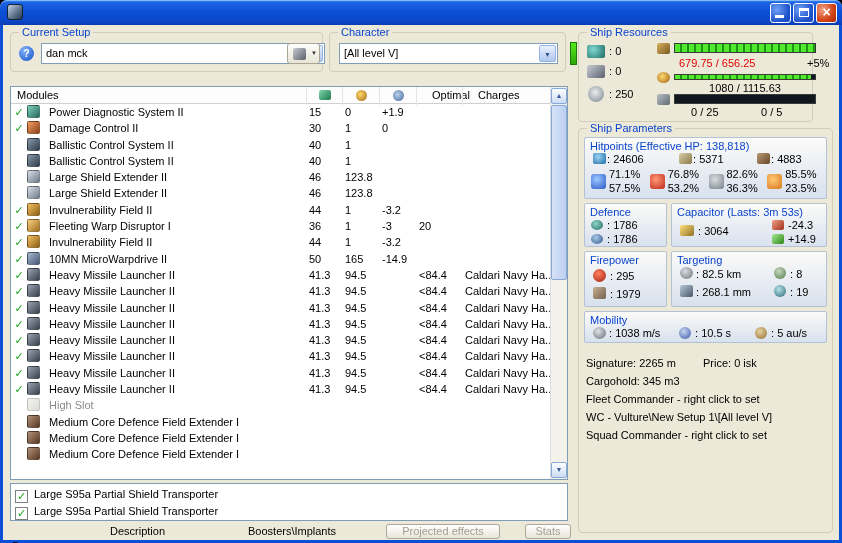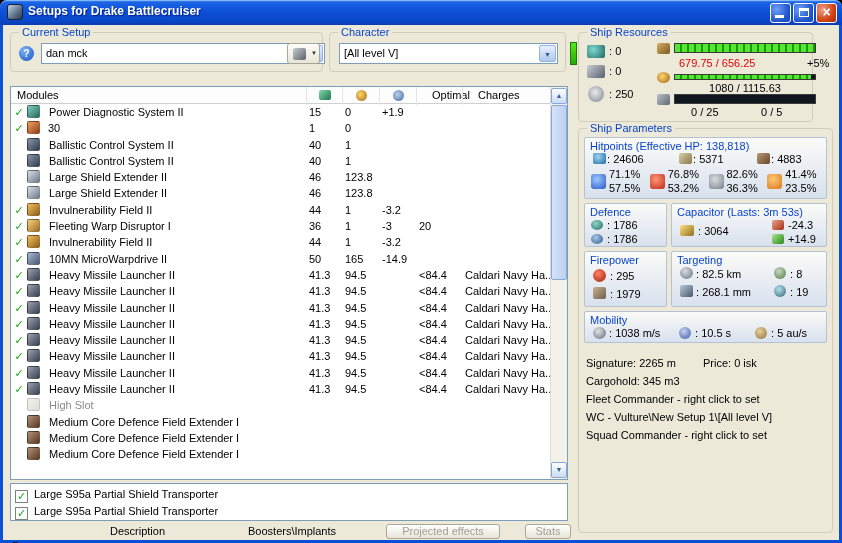--- a/index.html
+++ b/index.html
@@ -202,21 +202,20 @@
   .info { position:absolute; left:7px; top:228px; width:242px; }
   .iline { position:relative; height:18px; white-space:nowrap; }
   .price { position:absolute; left:117px; top:0; }
 </style>
 </head>
 <body>
 
 <div class="window">
   <div class="titlebar">
     <div class="appicon"></div>
-    <div class="title">Setups for Drake Battlecruiser</div>
     <div class="wbtn b-min">
         <div class="g-min"></div>
       </div>
     <div class="wbtn b-max">
         <div class="g-max"></div>
       </div>
     <div class="wbtn b-close">×</div>
   </div>
 
   <div class="client">
@@ -259,20 +258,21 @@
             <span class="c-nm">Power Diagnostic System II</span>
             <span class="c-n">15</span>
             <span class="c-n">0</span>
             <span class="c-n">+1.9</span>
             <span class="c-n"></span>
             <span class="c-ch"></span>
           </div>
           <div class="mrow">
             <span class="c-st">✓</span>
             <span class="c-ic k-dc"></span>
+            <span class="c-nm">Damage Control II</span>
             <span class="c-n">30</span>
             <span class="c-n">1</span>
             <span class="c-n">0</span>
             <span class="c-n"></span>
             <span class="c-ch"></span>
           </div>
           <div class="mrow">
             <span class="c-st"></span>
             <span class="c-ic k-bcs"></span>
             <span class="c-nm">Ballistic Control System II</span>
@@ -543,21 +543,21 @@
               <span class="rv1">76.8%</span>
               <span class="rv2">53.2%</span>
             </span>
             <span class="resist">
               <i class="ric i-kinetic"></i>
               <span class="rv1">82.6%</span>
               <span class="rv2">36.3%</span>
             </span>
             <span class="resist">
               <i class="ric i-explosive"></i>
-              <span class="rv1">41.4%</span>
+              <span class="rv1">85.5%</span>
               <span class="rv2">23.5%</span>
             </span>
           </div>
       </div>
 
       <div class="sp sp-def">
         <div class="spcap">Defence</div>
         <i class="ic i-def1"></i>
         <span class="val plain v-def1">1786</span>
         <i class="ic i-def2"></i>

